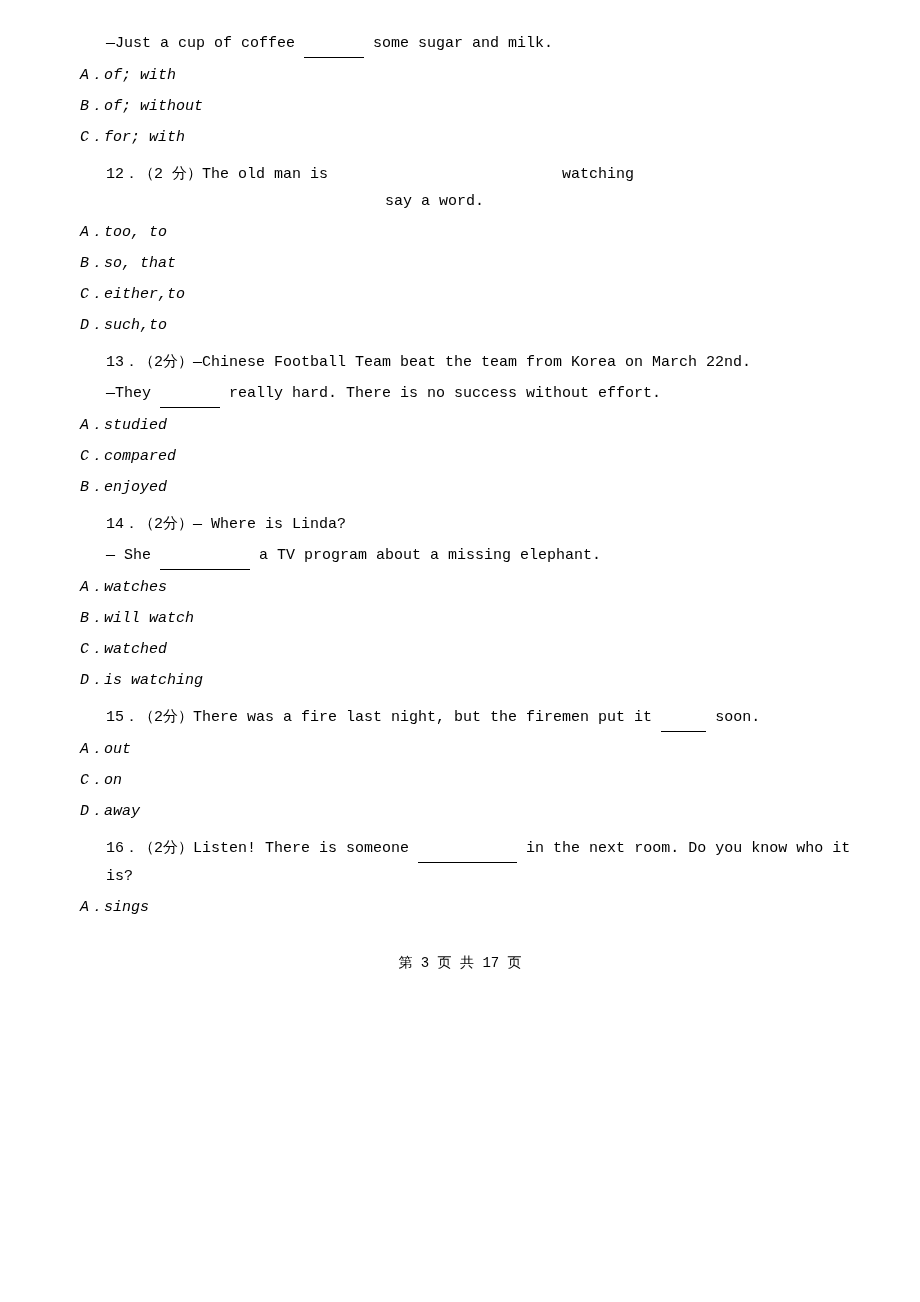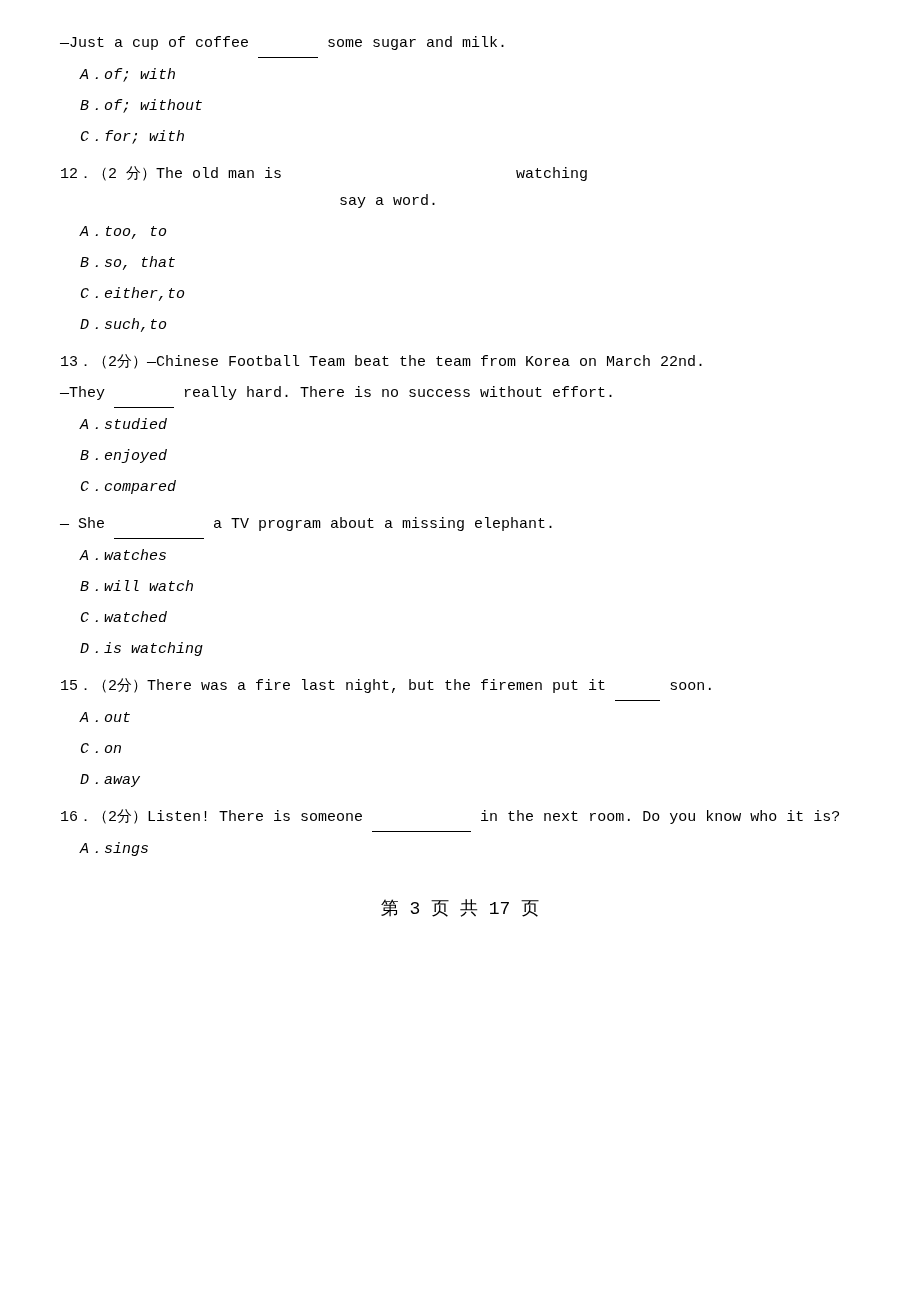--- a/index.html
+++ b/index.html
@@ -16,31 +16,32 @@
       min-height: 1302px;
       padding: 30px 60px 40px 60px;
       line-height: 1.8;
     }
     .question-block {
       margin-bottom: 10px;
     }
     .question-line {
       margin-bottom: 4px;
       display: block;
+      margin-left: 46px;
     }
     .option-line {
       display: block;
       margin-left: 20px;
       margin-bottom: 4px;
       font-style: italic;
     }
     .page-footer {
       text-align: center;
       margin-top: 30px;
-      font-size: 18px;
+      font-size: 14px;
     }
     .blank {
       display: inline-block;
       border-bottom: 1px solid #000;
       min-width: 60px;
     }
     .blank-long {
       display: inline-block;
       border-bottom: 1px solid #000;
       min-width: 90px;
@@ -82,25 +83,26 @@
   </div>
 
   <div class="question-block">
     <span class="question-line">13．（2分）—Chinese Football Team beat the team from Korea on March 22nd.</span>
     <span class="question-line">
       <span>—They</span>
       <span class="blank">&nbsp;&nbsp;&nbsp;&nbsp;&nbsp;&nbsp;</span>
       <span>really hard. There is no success without effort.</span>
     </span>
     <span class="option-line">A．studied</span>
+    <span class="option-line">C．compared</span>
     <span class="option-line">B．enjoyed</span>
-    <span class="option-line">C．compared</span>
   </div>
 
   <div class="question-block">
+    <span class="question-line">14．（2分）— Where is Linda?</span>
     <span class="question-line">
       <span>— She</span>
       <span class="blank-long">&nbsp;&nbsp;&nbsp;&nbsp;&nbsp;&nbsp;&nbsp;&nbsp;&nbsp;</span>
       <span>a TV program about a missing elephant.</span>
     </span>
     <span class="option-line">A．watches</span>
     <span class="option-line">B．will watch</span>
     <span class="option-line">C．watched</span>
     <span class="option-line">D．is watching</span>
   </div>

